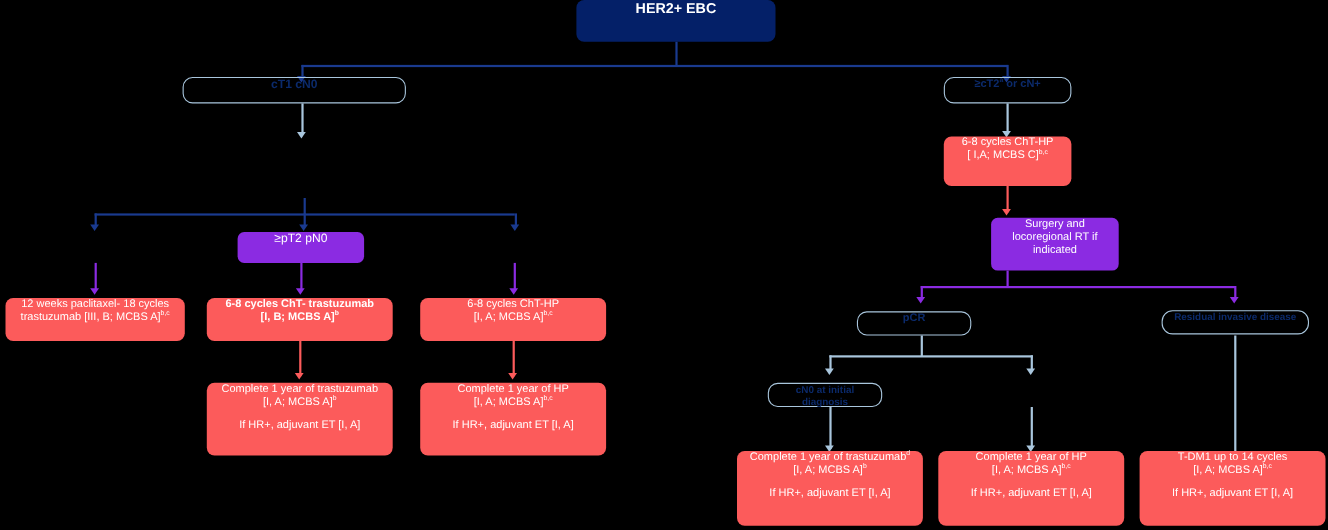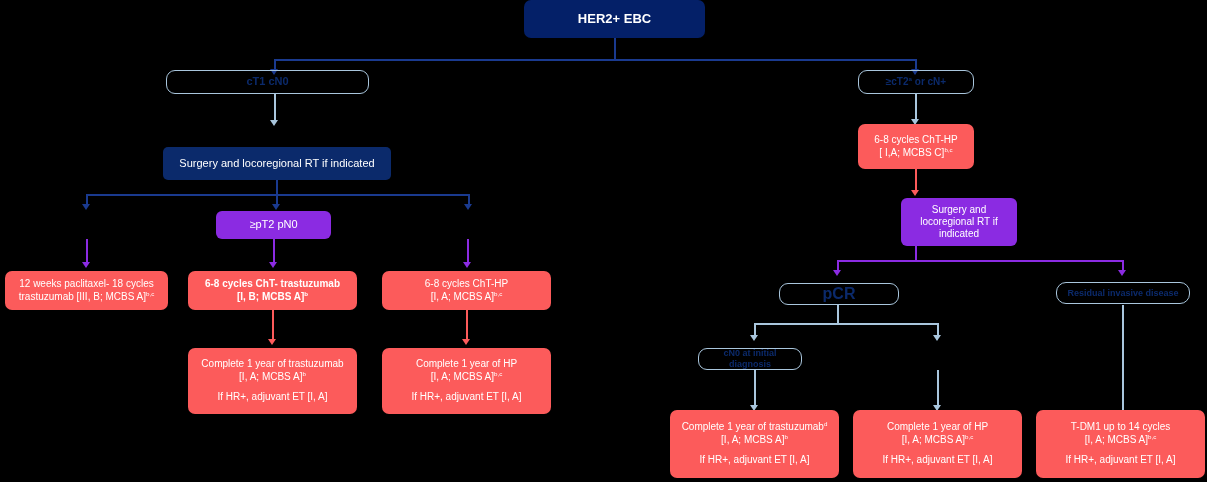--- a/index.html
+++ b/index.html
@@ -1,19 +1,19 @@
 <!DOCTYPE html>
 <html><head>
 <meta charset="utf-8">
 <style>
   html,body{margin:0;padding:0;background:#000;}
   body{font-family:"Liberation Sans",sans-serif;}
   #canvas{position:relative;width:1207px;height:482px;background:#000000;overflow:hidden;}
 
-  .node{position:absolute;box-sizing:border-box;display:flex;align-items:center;justify-content:center;text-align:center;line-height:1.22;}
+  .node{position:absolute;box-sizing:border-box;display:flex;justify-content:center;text-align:center;line-height:1.22;}
   .node .txt{display:block;width:100%;padding:0 6px;box-sizing:border-box;}
 
   
   .n-navy{background:#042068;color:#ffffff;border-radius:7px;font-weight:bold;}
   .n-navy2{background:#0b2a6b;color:#ffffff;border-radius:5px;font-weight:normal;}
 
   
   .n-outline{background:transparent;border:1.6px solid #a9c6dd;border-radius:9px;color:#0b2a6b;font-weight:bold;}
 
   
@@ -57,23 +57,20 @@
   <div class="ln v-navy" style="left:915px;top:59px;height:12px;"></div>
   <div class="arrow a-navy" style="left:911px;top:69px;"></div>
 
   <div class="node n-outline" style="left:166px;top:70px;width:203px;height:24px;font-size:11px;">
     <span class="txt">cT1 cN0</span>
   </div>
 
   <div class="ln v-lblue" style="left:274px;top:94px;height:28px;"></div>
   <div class="arrow a-lblue" style="left:270px;top:120px;"></div>
 
-  <div class="node n-navy2" style="left:163px;top:147px;width:228px;height:33px;font-size:11px;">
-    <span class="txt">Surgery and locoregional RT if indicated</span>
-  </div>
 
   <div class="ln v-navy" style="left:276px;top:180px;height:15px;"></div>
   <div class="ln h-navy" style="left:86px;top:194px;width:382px;"></div>
   <div class="ln v-navy" style="left:86px;top:194px;height:12px;"></div>
   <div class="arrow a-navy" style="left:82px;top:204px;"></div>
   <div class="ln v-navy" style="left:276px;top:194px;height:12px;"></div>
   <div class="arrow a-navy" style="left:272px;top:204px;"></div>
   <div class="ln v-navy" style="left:468px;top:194px;height:12px;"></div>
   <div class="arrow a-navy" style="left:464px;top:204px;"></div>
 
@@ -159,21 +156,21 @@
     </span>
   </div>
 
   <div class="ln v-purple" style="left:915px;top:246px;height:15px;"></div>
   <div class="ln h-purple" style="left:837px;top:260px;width:286px;"></div>
   <div class="ln v-purple" style="left:837px;top:260px;height:12px;"></div>
   <div class="arrow a-purple" style="left:833px;top:270px;"></div>
   <div class="ln v-purple" style="left:1122px;top:260px;height:12px;"></div>
   <div class="arrow a-purple" style="left:1118px;top:270px;"></div>
 
-  <div class="node n-outline" style="left:779px;top:283px;width:120px;height:22px;font-size:16px;">
+  <div class="node n-outline" style="left:779px;top:283px;width:104px;height:22px;font-size:10px;">
     <span class="txt">pCR</span>
   </div>
 
   <div class="node n-outline" style="left:1056px;top:282px;width:134px;height:22px;font-size:9px;border-radius:10px;">
     <span class="txt">Residual invasive disease</span>
   </div>
 
   <div class="ln v-lblue" style="left:837px;top:305px;height:19px;"></div>
   <div class="ln h-lblue" style="left:754px;top:323px;width:185px;"></div>
   <div class="ln v-lblue" style="left:754px;top:323px;height:14px;"></div>

